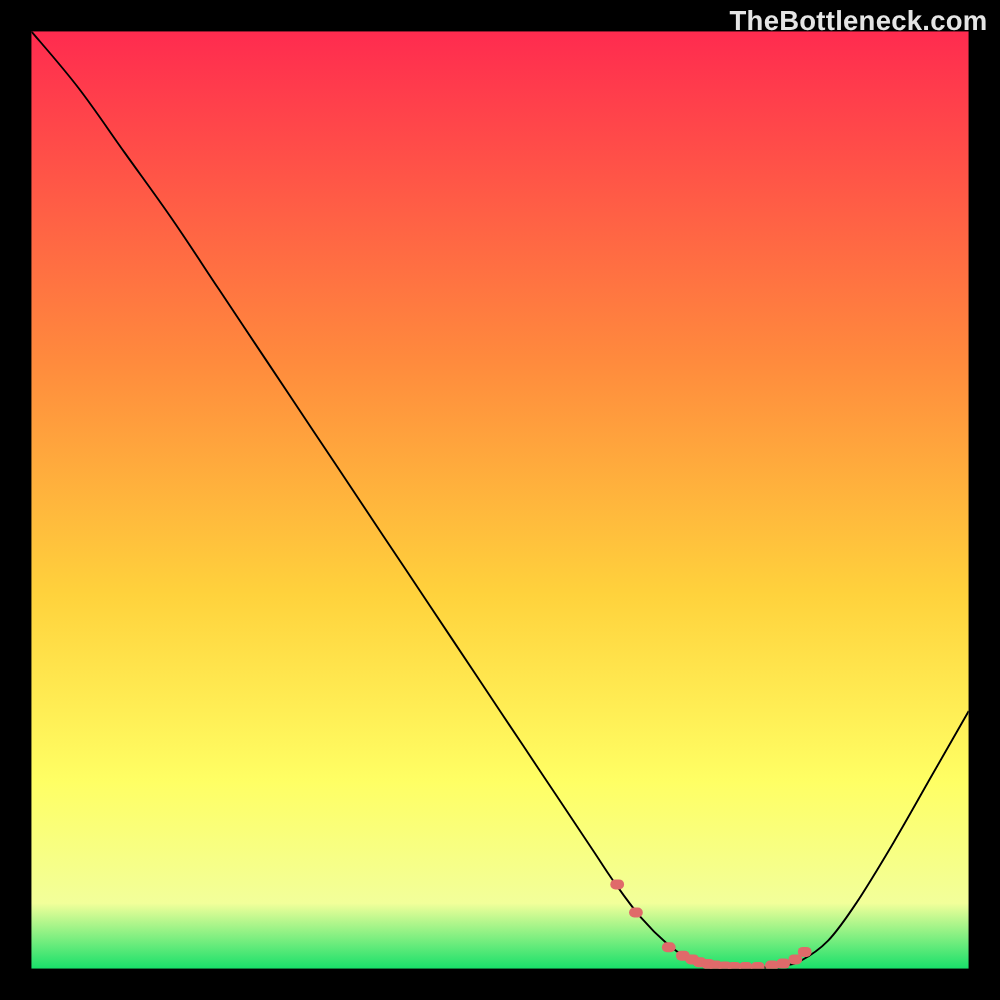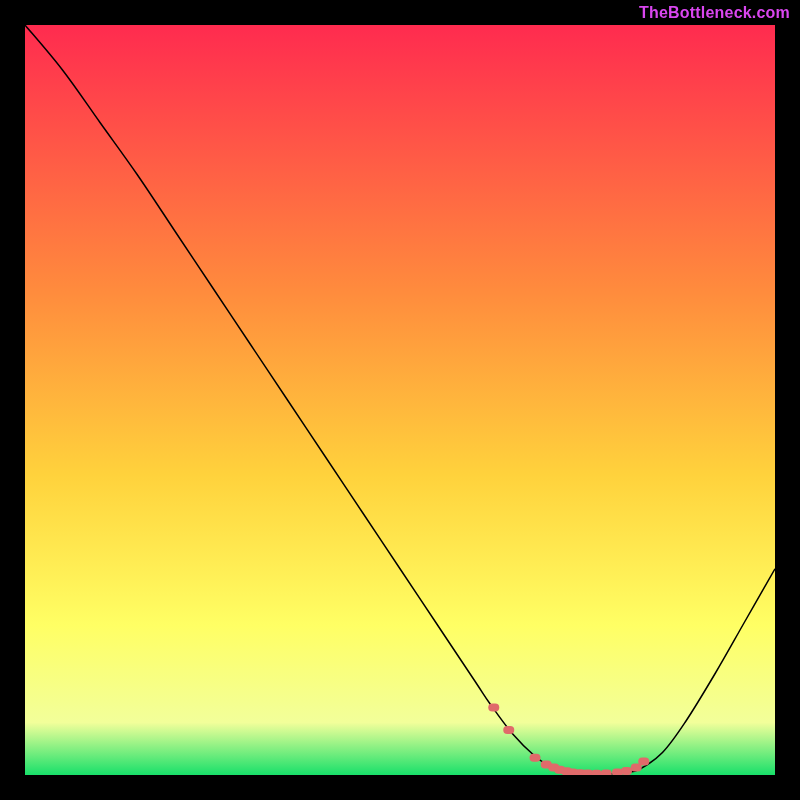--- a/index.html
+++ b/index.html
@@ -15,23 +15,23 @@
     left: 25px;
     top: 25px;
     width: 750px;
     height: 750px;
   }
   .watermark {
     position: absolute;
     top: 4px;
     right: 10px;
     font-family: Arial, Helvetica, sans-serif;
-    font-size: 16px;
+    font-size: 22px;
     font-weight: bold;
-    color: #d946ef;
+    color: #e5e5e5;
     letter-spacing: 0.2px;
   }
   svg { display: block; }
 </style>
 </head>
 <body>
 
 <div class="chart-container">
   <div class="watermark">TheBottleneck.com</div>
   <div class="plot-area">

